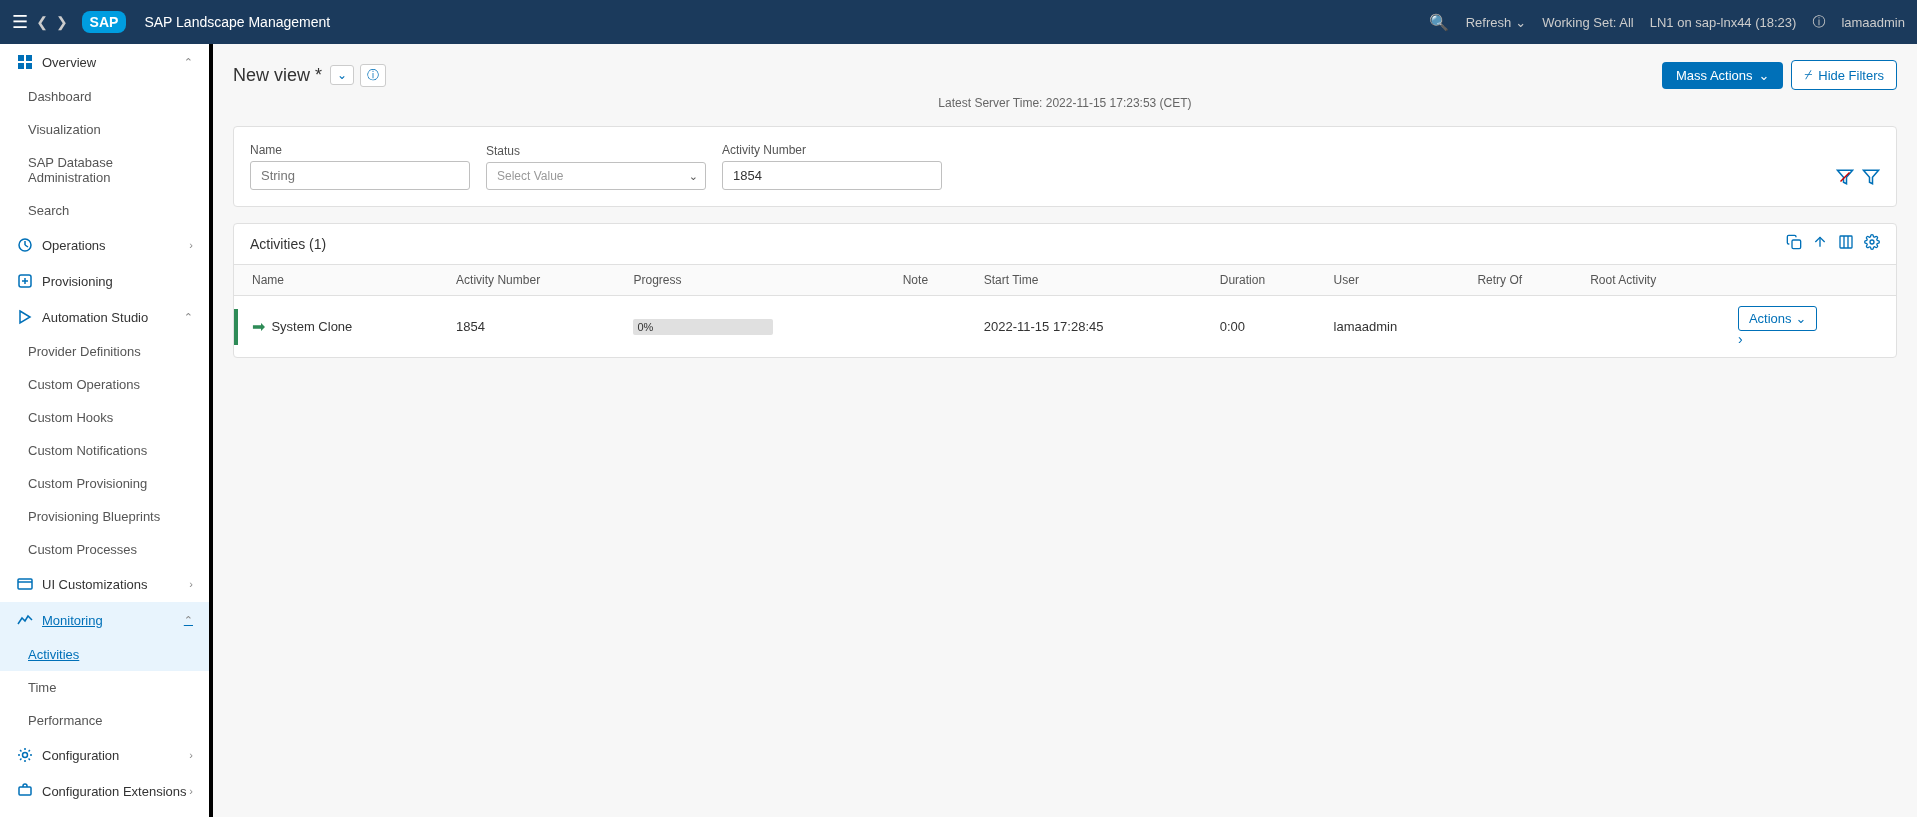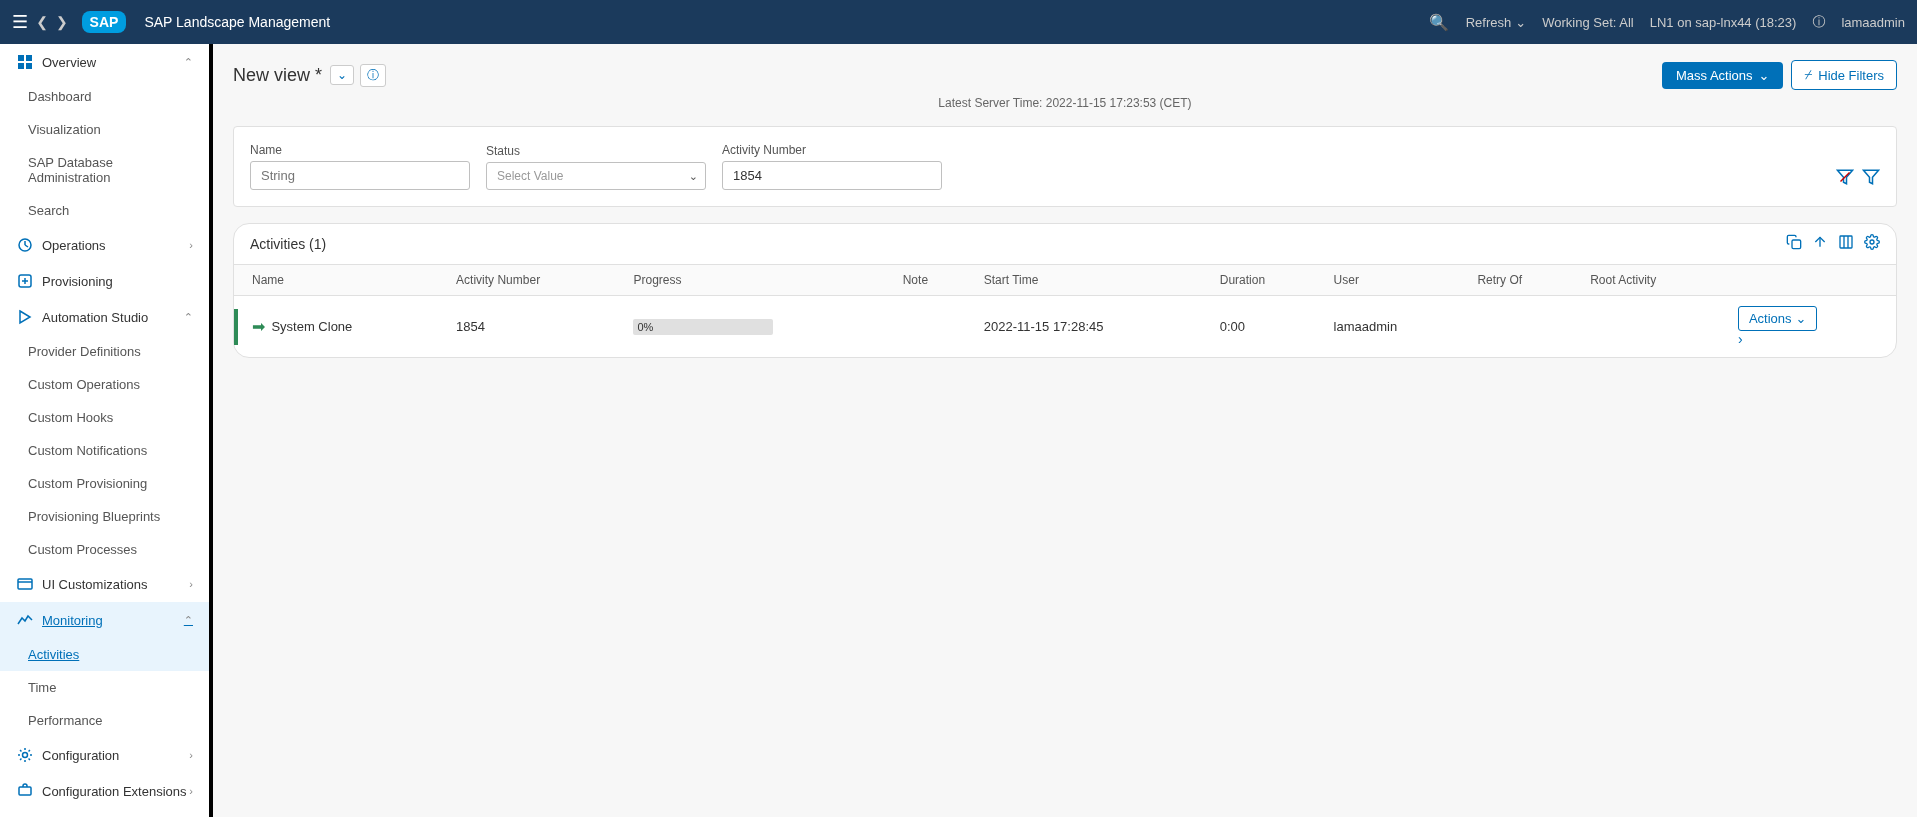--- a/index.html
+++ b/index.html
@@ -149,21 +149,21 @@
       top: 50%;
       transform: translateY(-50%);
       font-size: 11px;
       color: #555;
       pointer-events: none;
     }
     .filter-icons { margin-left: auto; display: flex; gap: 8px; align-items: center; }
     .filter-icon-btn { background: none; border: none; cursor: pointer; color: #0070b8; font-size: 16px; }
 
     
-    .activities-section { background: #fff; border: 1px solid #e0e0e0; border-radius: 16px; }
+    .activities-section { background: #fff; border: 1px solid #e0e0e0; border-radius: 4px; }
     .activities-header {
       display: flex;
       align-items: center;
       justify-content: space-between;
       padding: 10px 16px;
       border-bottom: 1px solid #e0e0e0;
     }
     .activities-title { font-size: 14px; font-weight: 500; color: #333; }
     .activities-toolbar { display: flex; align-items: center; gap: 10px; }
     .table-icon-btn { background: none; border: none; cursor: pointer; color: #0070b8; font-size: 16px; }

